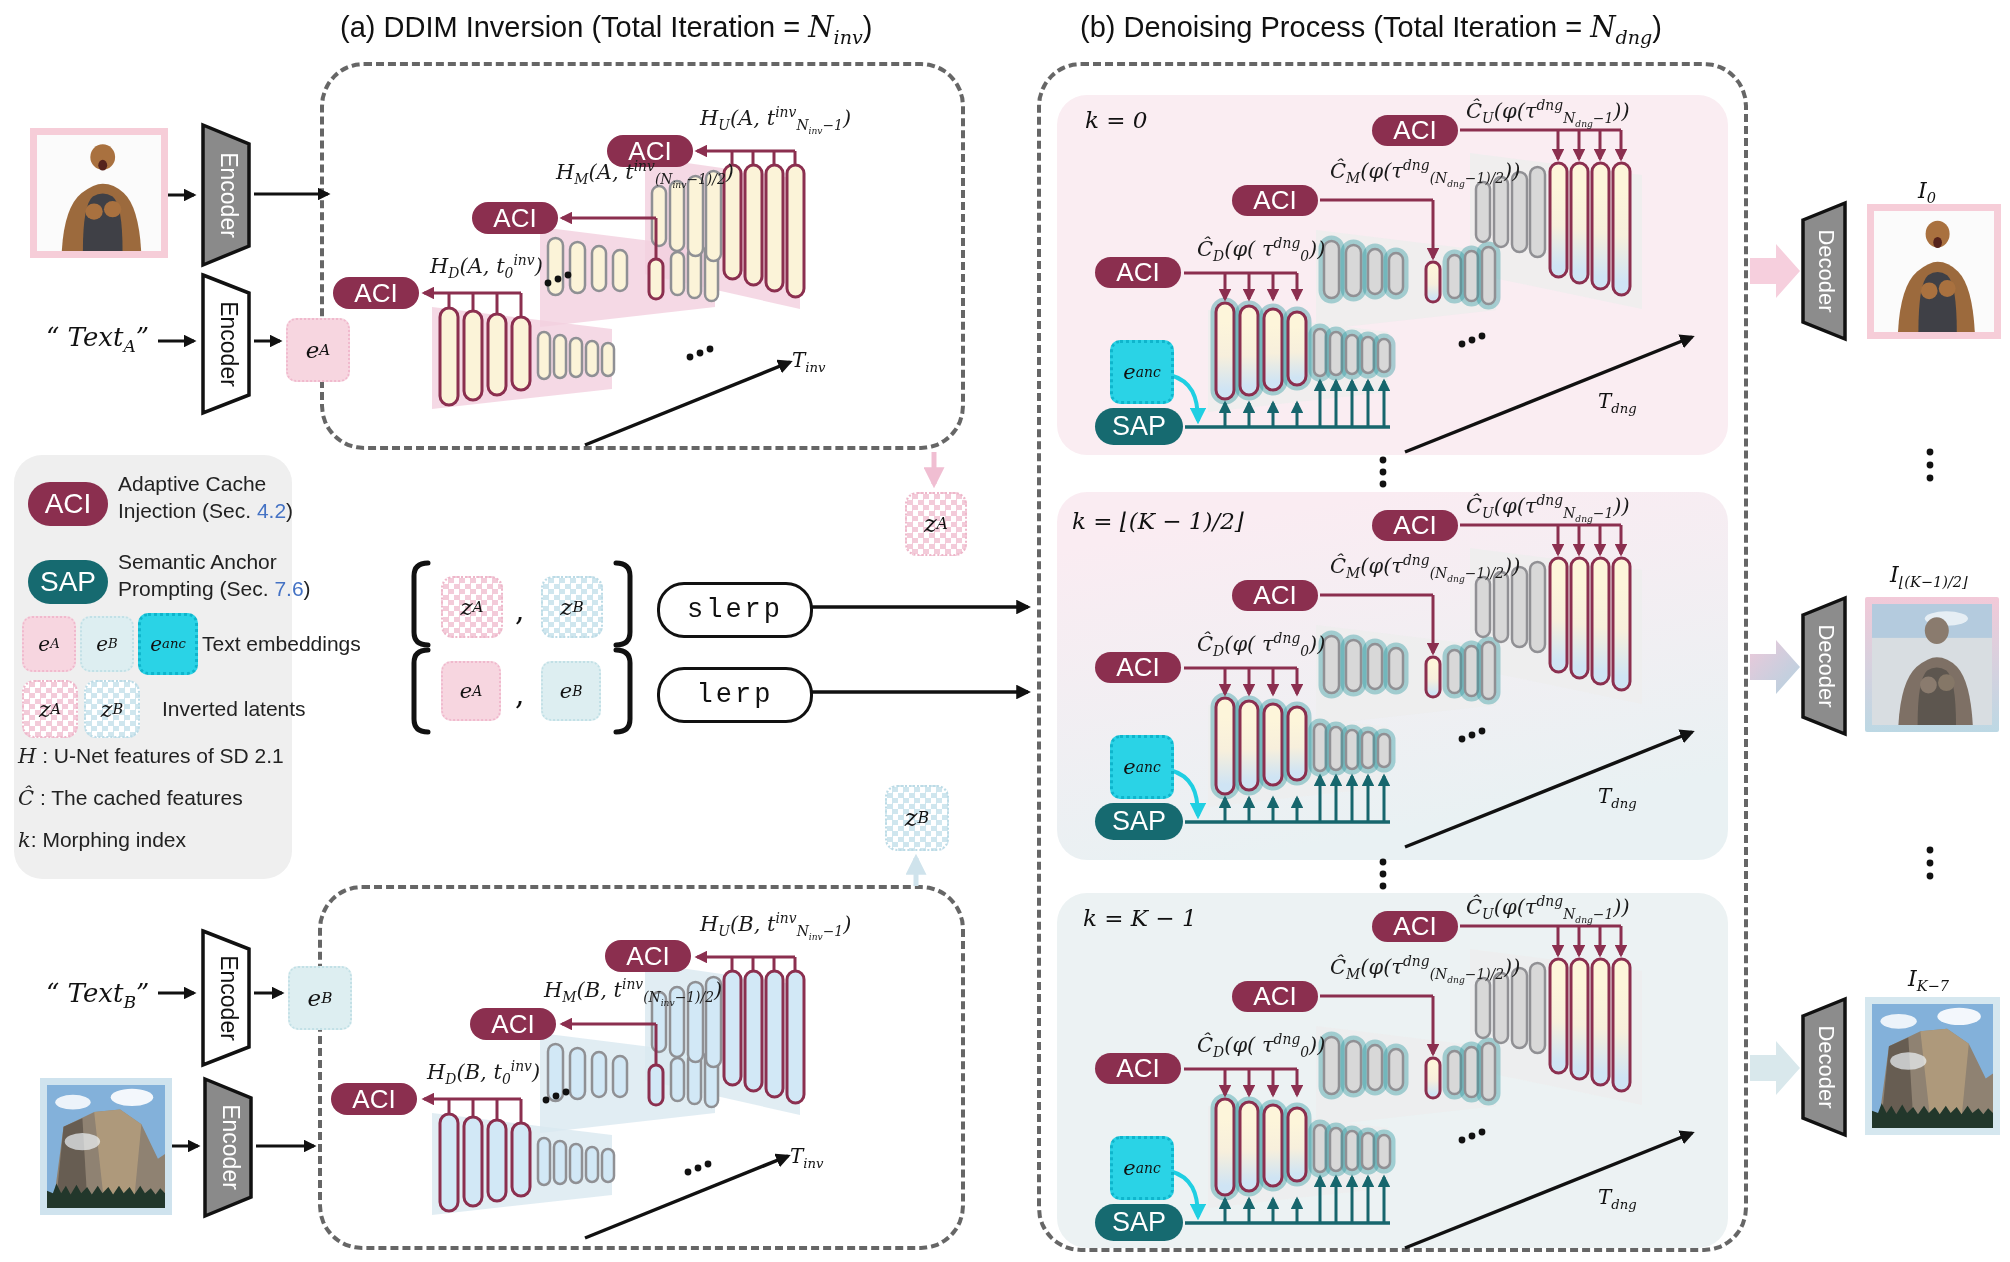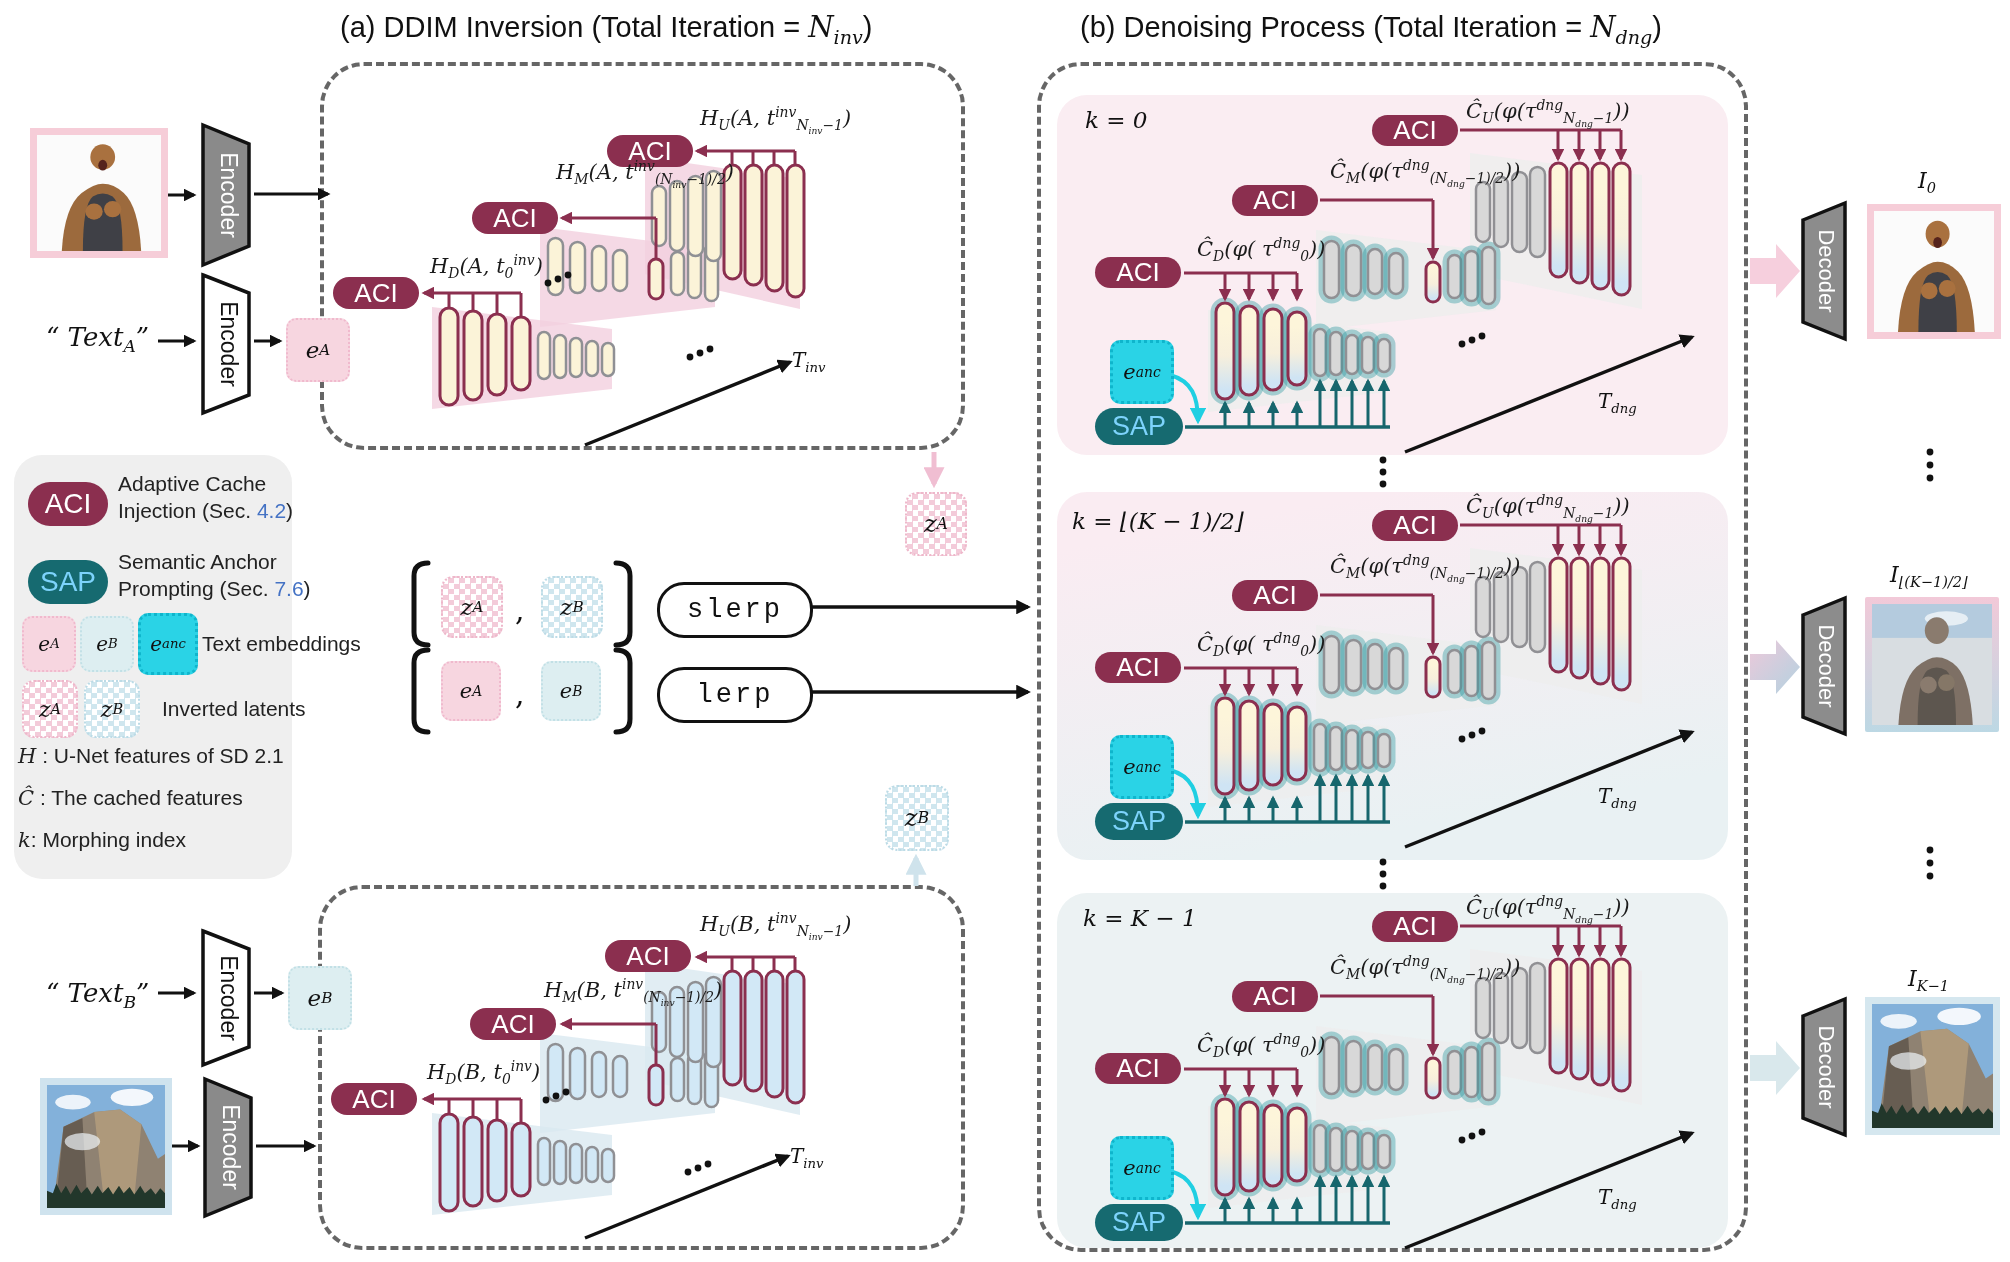--- a/index.html
+++ b/index.html
@@ -13,21 +13,21 @@
   sub,sup{font-size:66%;line-height:0}
   .title{font-size:29px;white-space:nowrap;text-align:left}
   .dashed-box{border:4px dashed #666;border-radius:44px}
   .block{border-radius:30px}
   .blk1{background:#faedf2}
   .blk2{background:linear-gradient(170deg,#faecf2 12%,#e9f1f3 82%)}
   .blk3{background:#ecf2f3}
   .legend-bg{background:#efefef;border-radius:28px}
   .aci{background:#8b2f4f;color:#fff;border-radius:17px;display:flex;align-items:center;
        justify-content:center;font-size:26px;white-space:nowrap}
-  .sap{background:#166a70;color:#7dd3fc;border-radius:19px;display:flex;align-items:center;
+  .sap{background:#166a70;color:#ffffff;border-radius:19px;display:flex;align-items:center;
        justify-content:center;font-size:27px}
   .op-pill{background:#fff;border:3.5px solid #111;border-radius:27px;display:flex;align-items:center;
        justify-content:center;font-family:Liberation Mono, monospace;
        font-size:27px;letter-spacing:3px}
   .lbl{font-size:21px;color:#1a1a1a;white-space:nowrap}
   .klbl{font-size:23px;white-space:nowrap}
   .tlbl{font-size:20px;white-space:nowrap}
   .legtxt{font-size:21px;color:#222;white-space:nowrap}
   .ref{color:#4472c4}
   .ebox-pink{background:#f7d6e0;border:2.5px dotted #f0b9cd;border-radius:10px}
@@ -538,21 +538,21 @@
 <div class="abs c aci" style="left:1232px;top:185px;width:86px;height:31px">ACI</div>
 <div class="abs c math lbl" style="left:1197px;top:237px">Ĉ<sub>D</sub>(φ( τ<sup>dng</sup><sub>0</sub>))</div>
 <div class="abs c aci" style="left:1095px;top:257px;width:86px;height:31px">ACI</div>
 <div class="abs c ebox-cyan mini math" style="left:1110px;top:340px;width:58px;height:58px;font-size:21px">e<sub>anc</sub></div>
 <div class="abs c sap" style="left:1095px;top:408px;width:88px;height:37px">SAP</div>
 <div class="abs c math tlbl" style="left:1598px;top:389px">T<sub>dng</sub></div>
 <svg class="abs c" style="left:1800px;top:200px" width="48" height="142">
   <polygon points="3,20 45,3 45,139 3,122" fill="#8c8c8c" stroke="#111" stroke-width="3.5"></polygon>
   <text transform="translate(25,71) rotate(90)" text-anchor="middle" dominant-baseline="middle" fill="#fff" font-size="22">Decoder</text>
 </svg>
-<div class="abs c math outlbl" style="left:1918px;top:168px">I<sub>0</sub></div>
+<div class="abs c math outlbl" style="left:1918px;top:178px">I<sub>0</sub></div>
 <div class="abs c photo" style="left:1867px;top:204px;width:120px;height:121px;border-color:#f6cdd8">
     <svg viewBox="0 0 100 100" preserveAspectRatio="none">
 <rect width="100" height="100" fill="#fbfbfb"></rect>
 <path d="M20 100 Q22 62 36 50 Q46 42 53 42 Q62 42 70 50 Q82 62 84 100 Z" fill="#9c6a3d"></path>
 <ellipse cx="53" cy="19" rx="10" ry="11" fill="#a9713f"></ellipse>
 <ellipse cx="53" cy="26" rx="3.6" ry="4.6" fill="#55231c"></ellipse>
 <path d="M37 100 Q37 60 45 53 Q53 48 61 53 Q69 60 69 100 Z" fill="#3f4046"></path>
 <circle cx="46" cy="66" r="7" fill="#a9713f"></circle>
       <circle cx="61" cy="64" r="7" fill="#a9713f"></circle>
 </svg>
@@ -595,21 +595,21 @@
 <div class="abs c aci" style="left:1232px;top:981px;width:86px;height:31px">ACI</div>
 <div class="abs c math lbl" style="left:1197px;top:1033px">Ĉ<sub>D</sub>(φ( τ<sup>dng</sup><sub>0</sub>))</div>
 <div class="abs c aci" style="left:1095px;top:1053px;width:86px;height:31px">ACI</div>
 <div class="abs c ebox-cyan mini math" style="left:1110px;top:1136px;width:58px;height:58px;font-size:21px">e<sub>anc</sub></div>
 <div class="abs c sap" style="left:1095px;top:1204px;width:88px;height:37px">SAP</div>
 <div class="abs c math tlbl" style="left:1598px;top:1185px">T<sub>dng</sub></div>
 <svg class="abs c" style="left:1800px;top:996px" width="48" height="142">
   <polygon points="3,20 45,3 45,139 3,122" fill="#8c8c8c" stroke="#111" stroke-width="3.5"></polygon>
   <text transform="translate(25,71) rotate(90)" text-anchor="middle" dominant-baseline="middle" fill="#fff" font-size="22">Decoder</text>
 </svg>
-<div class="abs c math outlbl" style="left:1908px;top:966px">I<sub>K−1</sub></div>
+<div class="abs c math outlbl" style="left:1908px;top:966px">I<sub>K−7</sub></div>
 <div class="abs c photo" style="left:1865px;top:997px;width:121px;height:124px;border-color:#d5e7ef">
     <svg viewBox="0 0 100 100" preserveAspectRatio="none">
 <rect width="100" height="100" fill="#83b1da"></rect>
 <ellipse cx="22" cy="14" rx="15" ry="6" fill="#fff" opacity=".85"></ellipse>
 <ellipse cx="72" cy="10" rx="18" ry="7" fill="#fff" opacity=".9"></ellipse>
 <ellipse cx="55" cy="27" rx="13" ry="5" fill="#e8f1f8" opacity=".8"></ellipse>
 <polygon points="6,92 14,34 40,22 62,20 80,32 94,60 100,56 100,92" fill="#8f8272"></polygon>
 <polygon points="40,22 62,20 80,32 74,92 48,92" fill="#b49d7c" opacity=".85"></polygon>
 <polygon points="14,34 30,27 34,92 8,92" fill="#675d52"></polygon>
 <ellipse cx="30" cy="46" rx="15" ry="7" fill="#eef4f8" opacity=".7"></ellipse>

